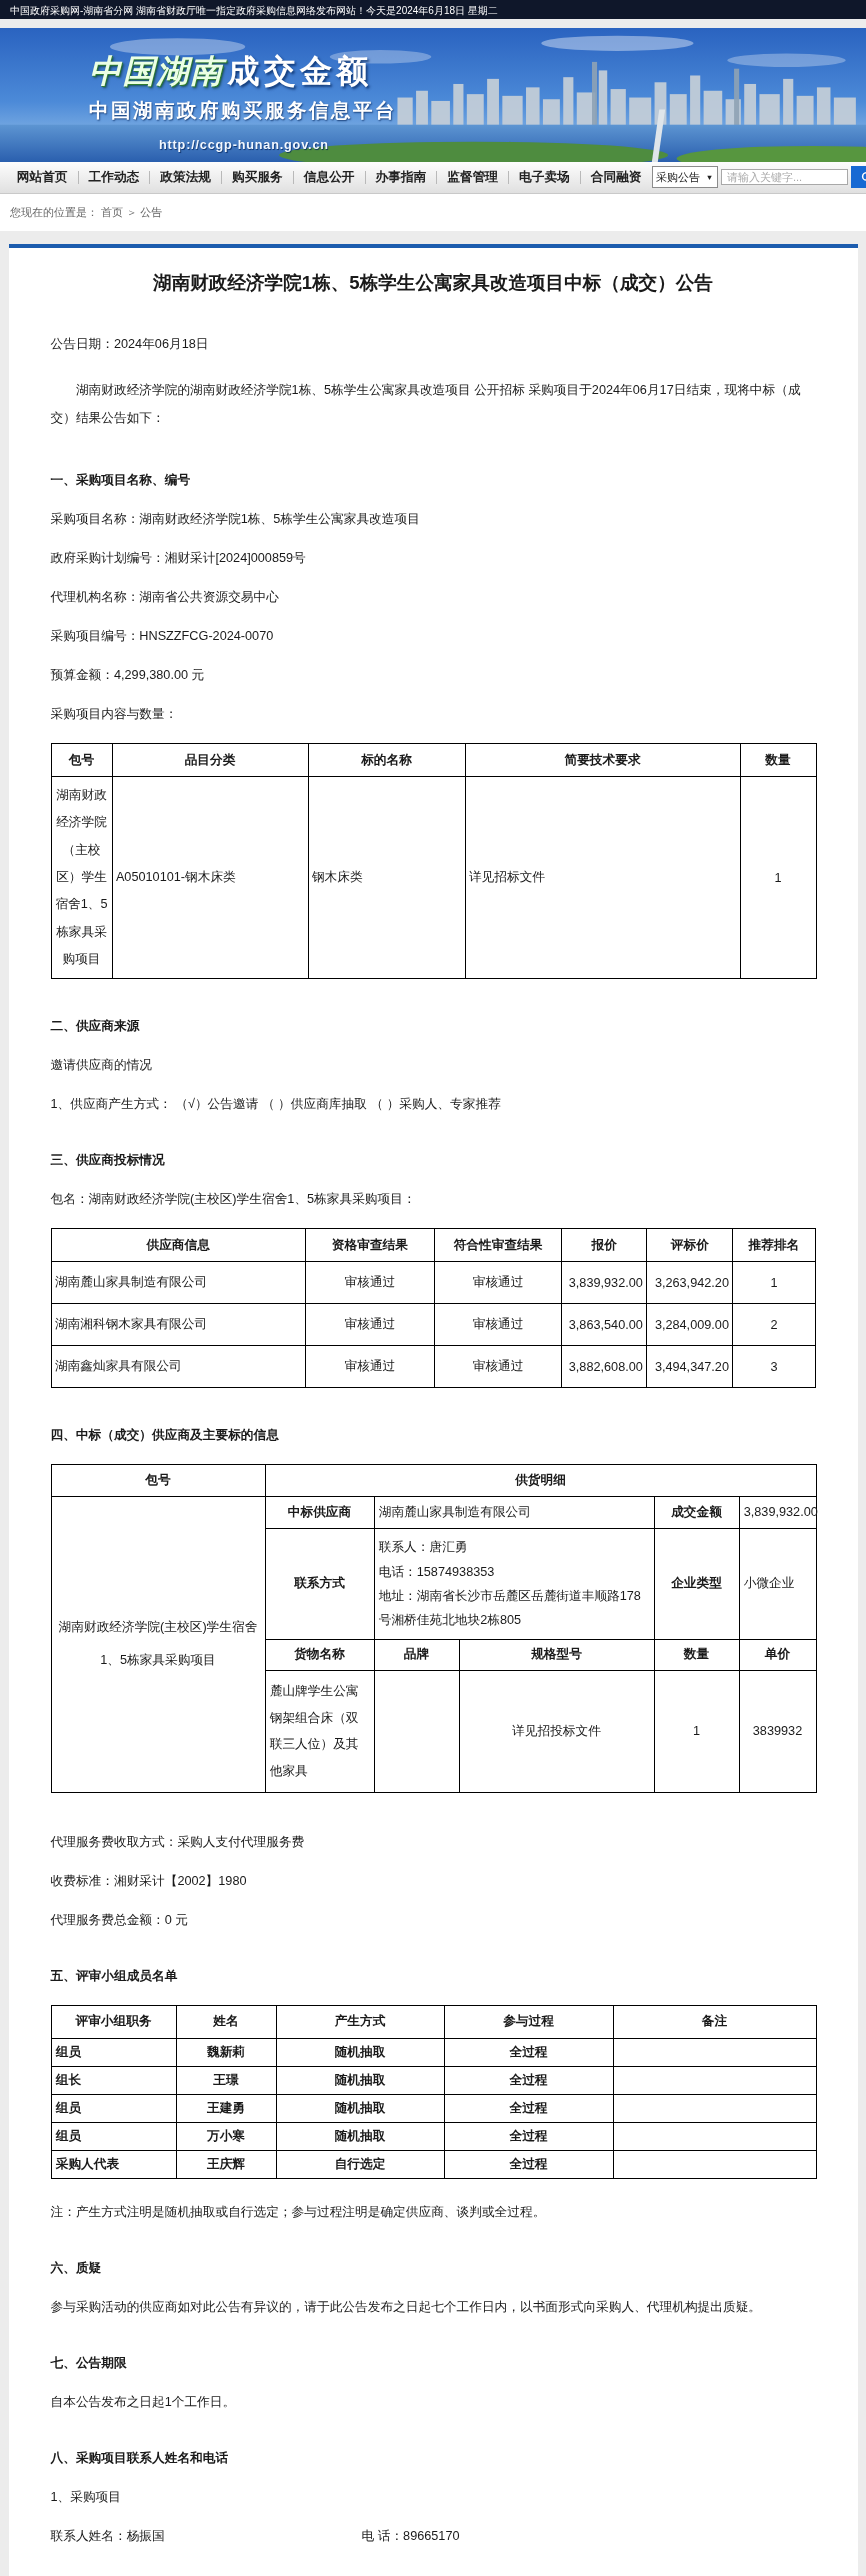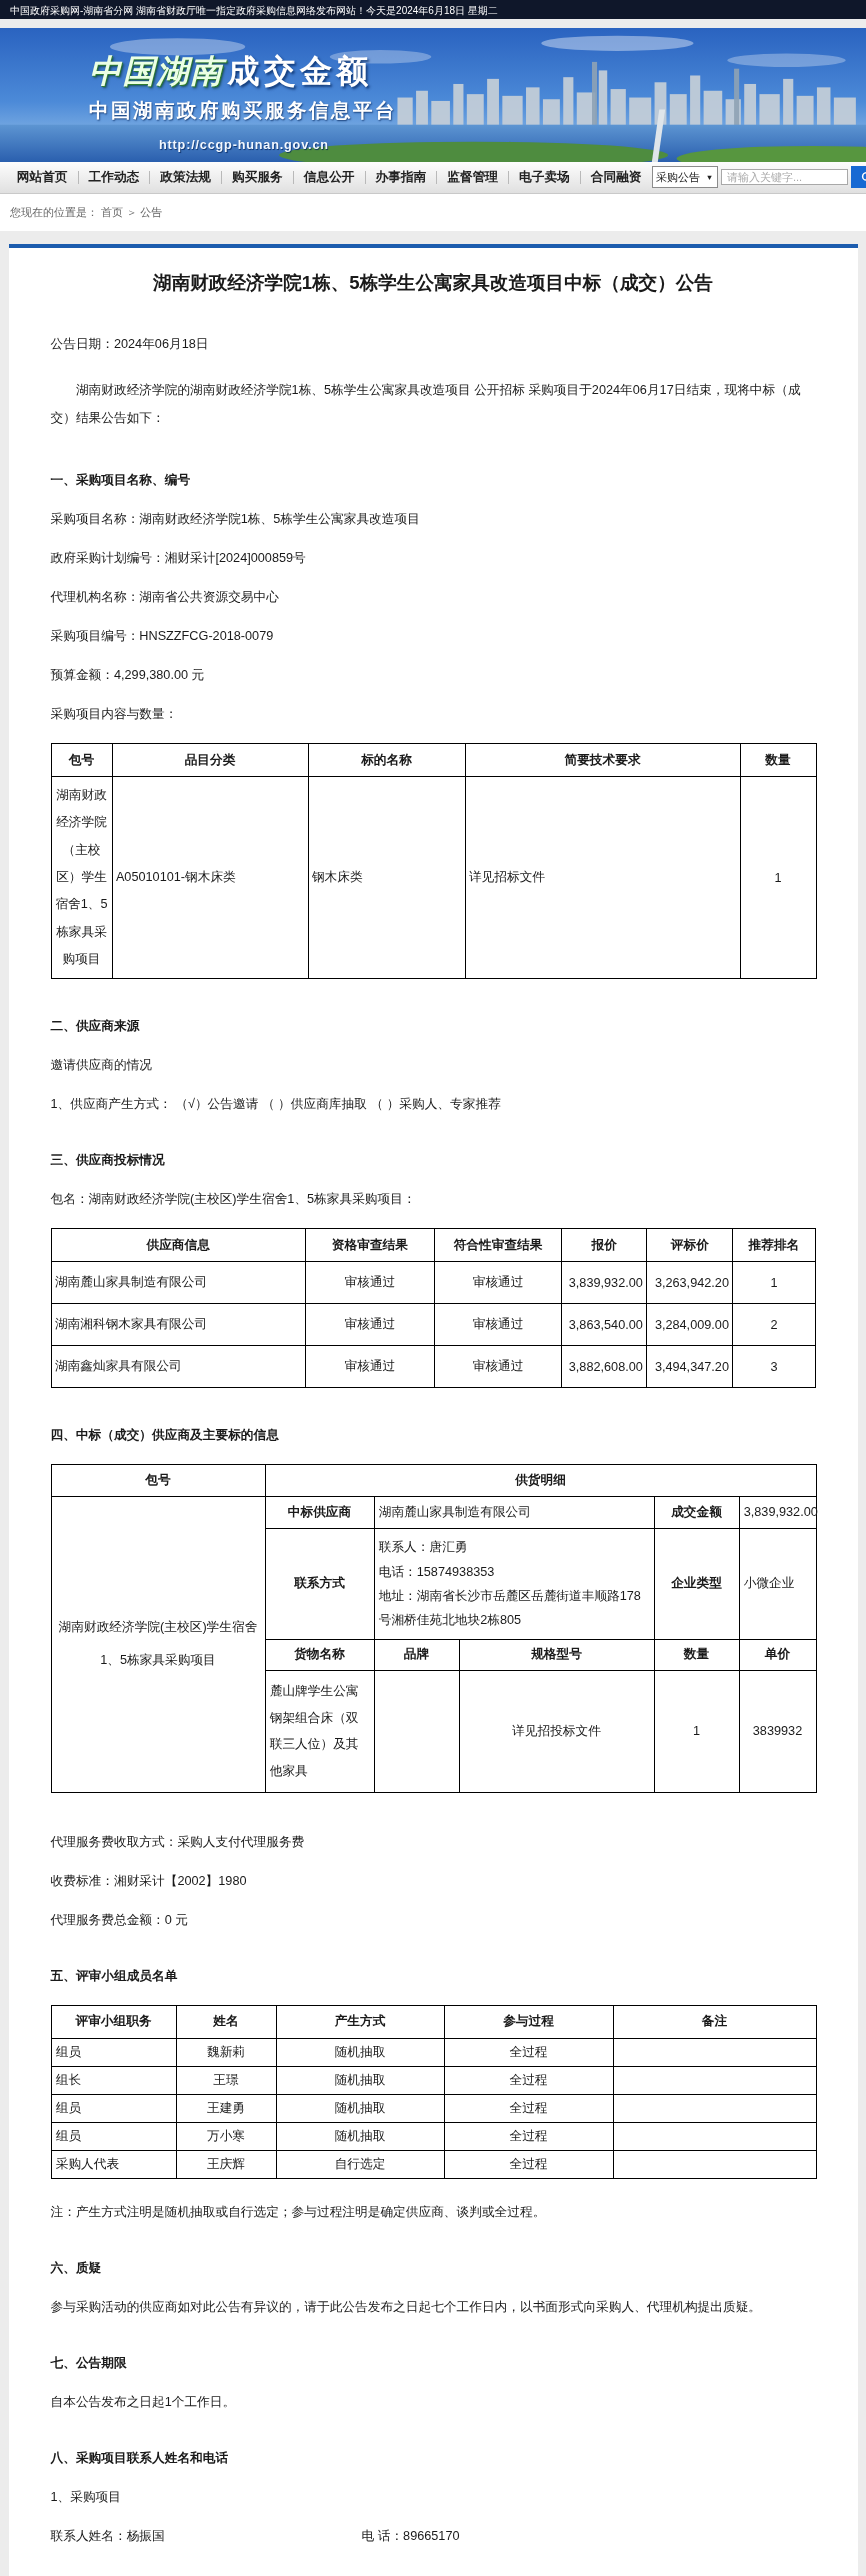--- a/index.html
+++ b/index.html
@@ -76,21 +76,21 @@
   table { border-collapse:collapse; margin-top:20px; width:765px; table-layout:fixed; }
   table, th, td { border:1.7px solid #000; }
   th { font-weight:bold; text-align:center; padding:7.6px 3.4px; font-size:12.7px; }
   td { padding:5px 3.4px; font-size:12.7px; vertical-align:middle; }
   .t-center { text-align:center; } .t-left { text-align:left; } .t-right { text-align:right; padding-right:1.7px; }
   .pkg-cell { line-height:2.15; text-align:center; }
   .tall td { padding:12px 3.4px; }
   .award td, .award th { padding:6.8px 4.2px; }
   .contact-lines div { line-height:1.9; }
   .goods-name { line-height:2.1; }
-  .panel td { padding:5px 4.2px; }
+  .panel td { padding:5px 4.2px;font-weight:bold; }
   .note { margin-top:25px; }
   
   .two-col { display:flex; margin-top:22px; }
   .two-col .c1 { width:311px; }
 </style>
 </head>
 <body>
 
 <div class="topbar">
   <span>中国政府采购网-湖南省分网 湖南省财政厅唯一指定政府采购信息网络发布网站！今天是2024年6月18日 星期二</span>
@@ -198,21 +198,21 @@
   <div class="doc">
 
     <h1 class="page-title">湖南财政经济学院1栋、5栋学生公寓家具改造项目中标（成交）公告</h1>
     <p class="date-line">公告日期：2024年06月18日</p>
     <p class="intro">湖南财政经济学院的湖南财政经济学院1栋、5栋学生公寓家具改造项目 公开招标 采购项目于2024年06月17日结束，现将中标（成交）结果公告如下：</p>
 
     <p class="sec-title">一、采购项目名称、编号</p>
     <p class="line">采购项目名称：湖南财政经济学院1栋、5栋学生公寓家具改造项目</p>
     <p class="line">政府采购计划编号：湘财采计[2024]000859号</p>
     <p class="line">代理机构名称：湖南省公共资源交易中心</p>
-    <p class="line">采购项目编号：HNSZZFCG-2018-0079</p>
+    <p class="line">采购项目编号：HNSZZFCG-2024-0070</p>
     <p class="line">预算金额：4,299,380.00 元</p>
     <p class="line">采购项目内容与数量：</p>
 
     <table>
       <colgroup>
           <col style="width:61px">
           <col style="width:196px">
           <col style="width:157px">
           <col style="width:275px">
           <col style="width:76px">

